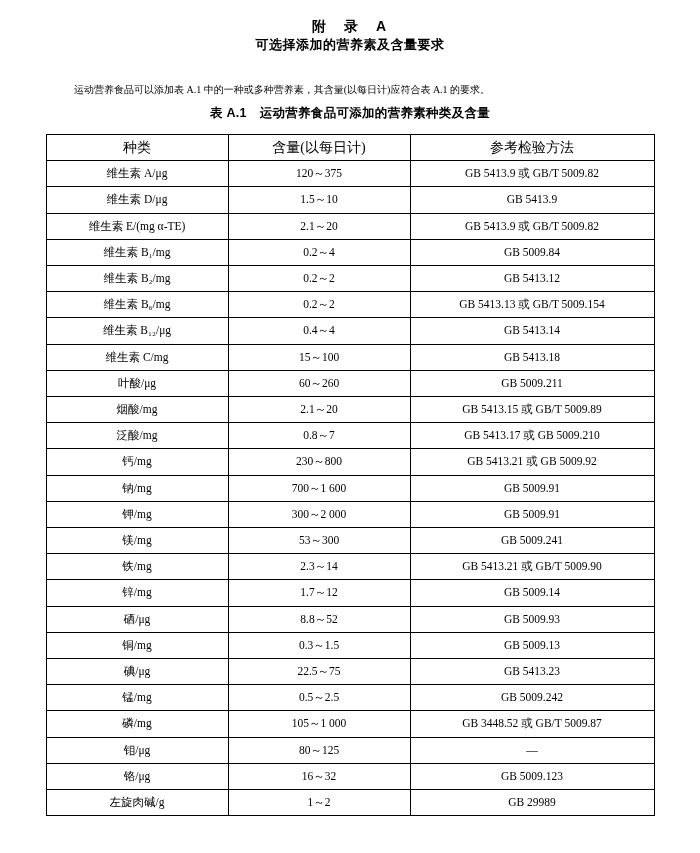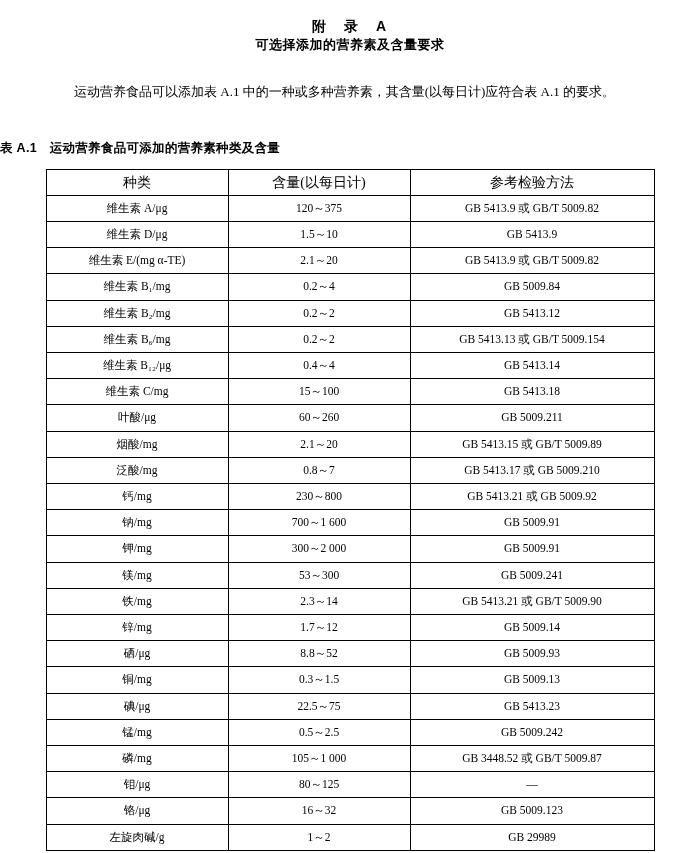--- a/index.html
+++ b/index.html
@@ -30,32 +30,32 @@
     margin-top: 18px;
   }
   .appendix-subtitle {
     text-align: center;
     font-family: "Liberation Sans", sans-serif;
     font-weight: bold;
     font-size: 13px;
     letter-spacing: 0.5px;
   }
   .body-para {
-    font-size: 13px;
+    font-size: 10px;
     line-height: 1.5;
     margin: 28px 48px 0 48px;
     text-indent: 26px;
     text-align: justify;
   }
   .table-caption {
-    text-align: left;
+    text-align: center;
     font-family: "Liberation Sans", sans-serif;
     font-weight: bold;
     font-size: 12.5px;
-    margin-top: 38px;
+    margin-top: 8px;
     letter-spacing: 0.3px;
   }
   table.nutrients {
     border-collapse: collapse;
     margin: 12px auto 0 auto;
     width: 608px;
     table-layout: fixed;
   }
   table.nutrients td, table.nutrients th {
     border: 0.8px solid #000;

